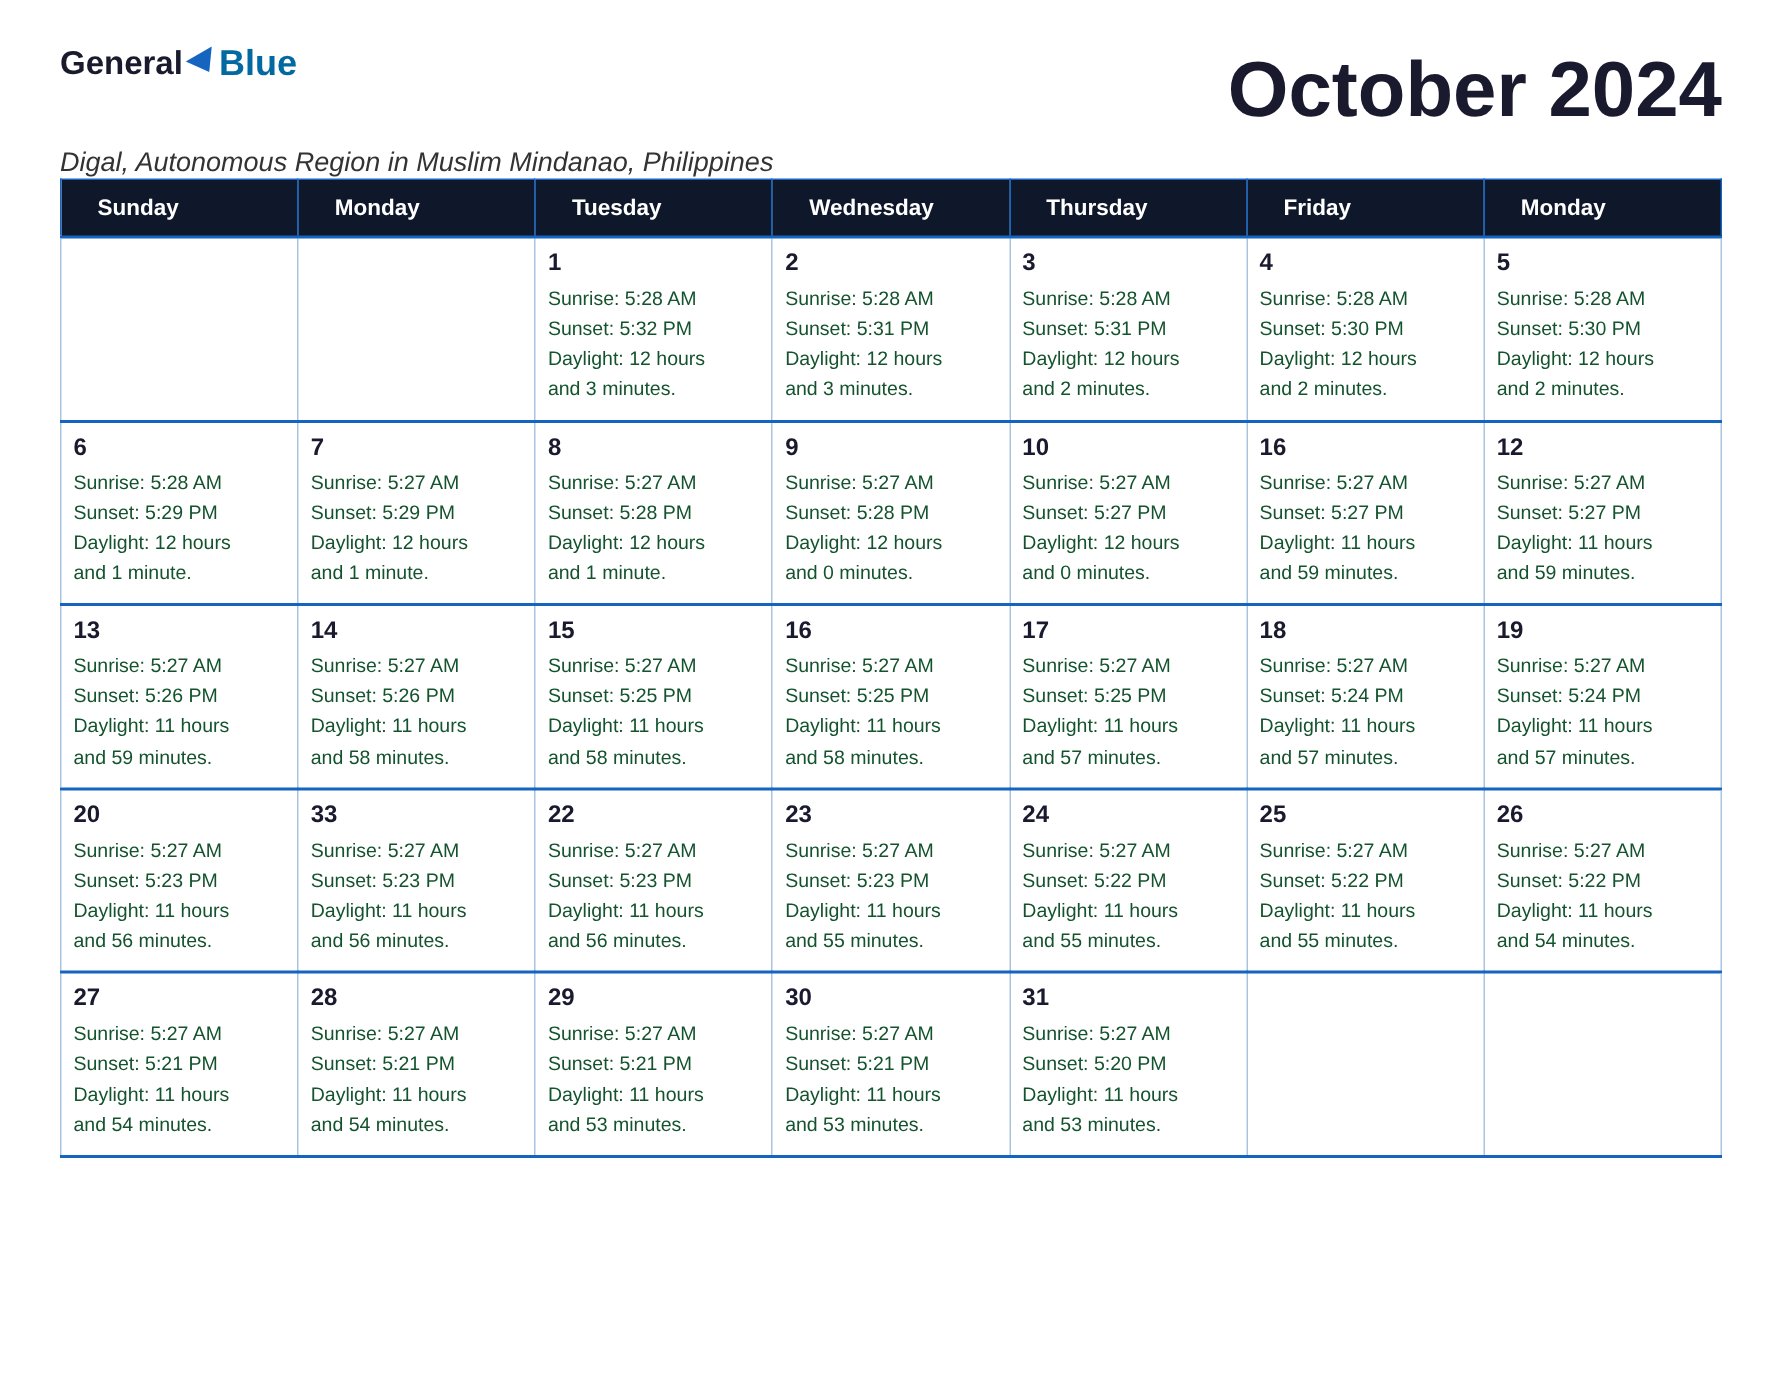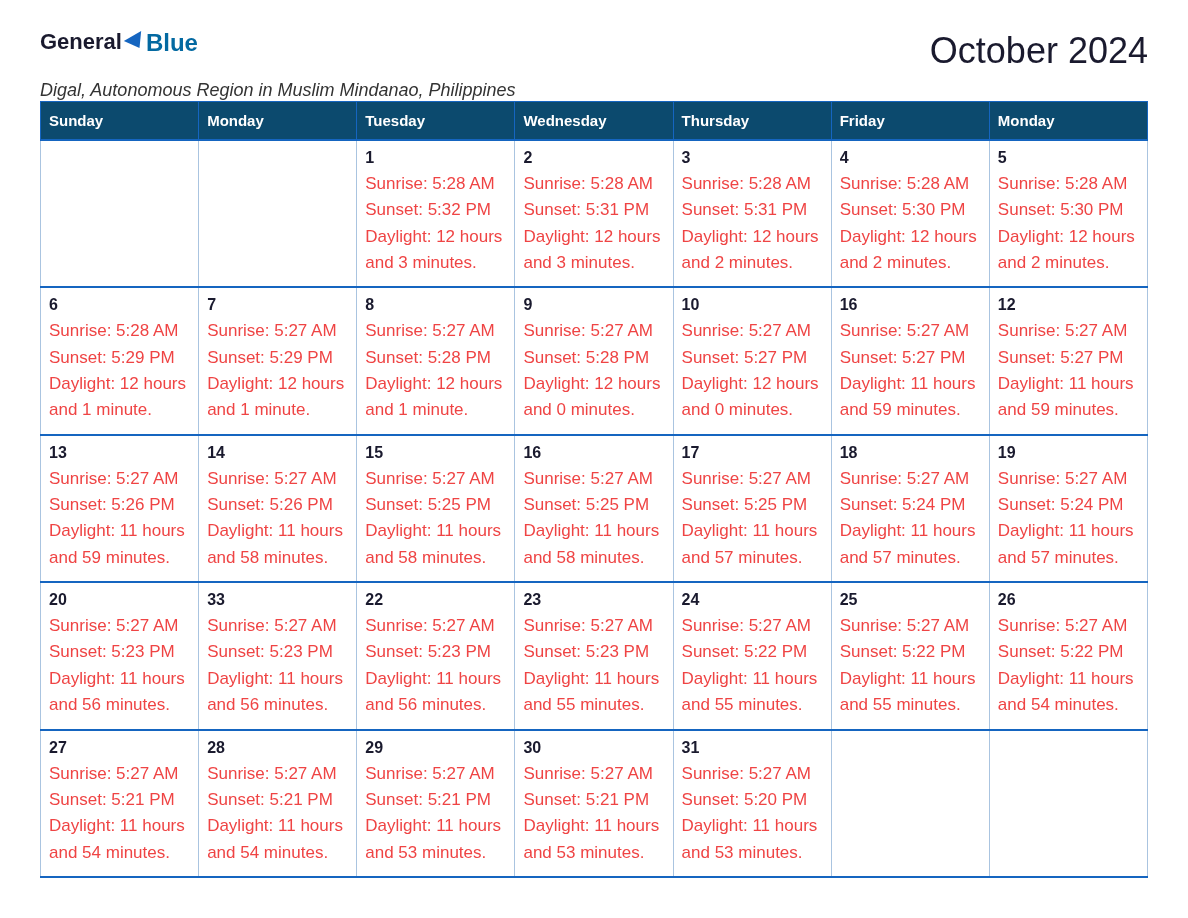--- a/index.html
+++ b/index.html
@@ -38,61 +38,61 @@
       width: 0;
       height: 0;
       border-left: 10px solid transparent;
       border-right: 10px solid transparent;
       border-top: 14px solid #1565c0;
       margin-left: 4px;
       vertical-align: middle;
       transform: rotate(-30deg);
     }
     .month-title {
-      font-size: 36px;
-      font-weight: 400;
+      font-size: 52px;
+      font-weight: 700;
       color: #1a1a2e;
       text-align: center;
     }
     .location-subtitle {
       font-size: 18px;
       color: #333;
       font-style: italic;
     }
     .calendar-table {
       width: 100%;
       border-collapse: collapse;
       border: 1.5px solid #1565c0;
     }
     .calendar-table th {
-      background-color: #0c4a6e;
+      background-color: #0f172a;
       color: #fff;
-      padding: 10px 8px;
+      padding: 10px 24px;
       font-size: 15px;
       font-weight: 600;
       text-align: left;
       border: 1px solid #1565c0;
     }
     .calendar-table td {
       vertical-align: top;
       padding: 8px 8px 10px 8px;
       border: 1px solid #aac4e0;
       min-width: 140px;
       width: 14.28%;
       background: #fff;
     }
     .day-number {
       font-size: 16px;
       font-weight: bold;
       color: #1a1a2e;
       margin-bottom: 4px;
     }
     .day-info {
-      font-size: 17px;
-      color: #ef4444;
+      font-size: 13px;
+      color: #14532d;
       line-height: 1.55;
     }
     .empty-cell {
       background: #fff;
     }
     tr {
       border-bottom: 2px solid #1565c0;
     }
     .logo-line {
       display: flex;

